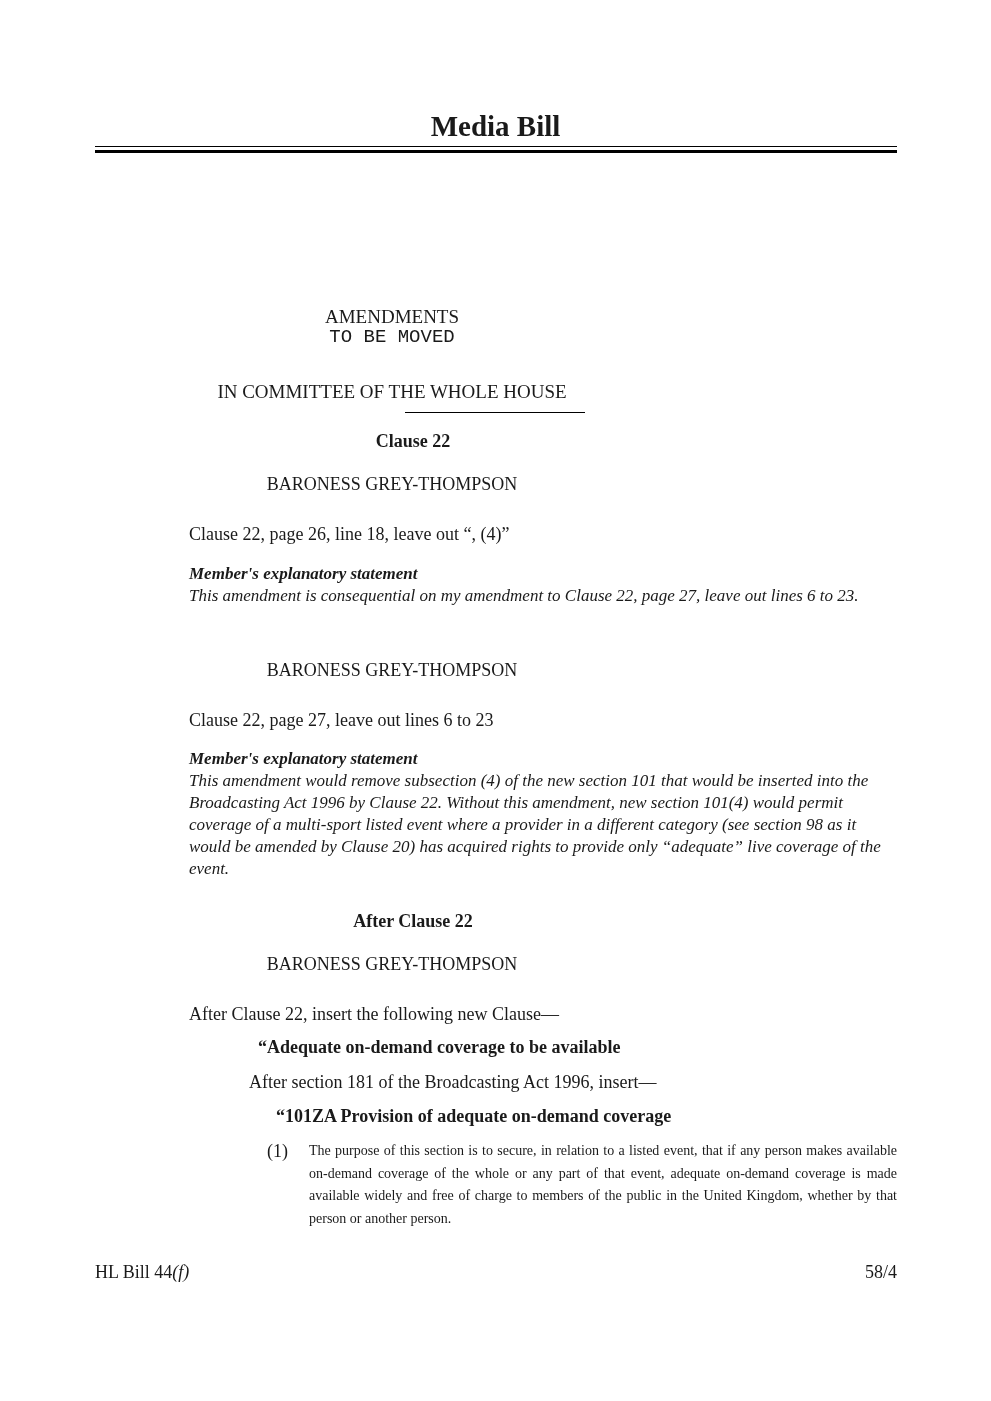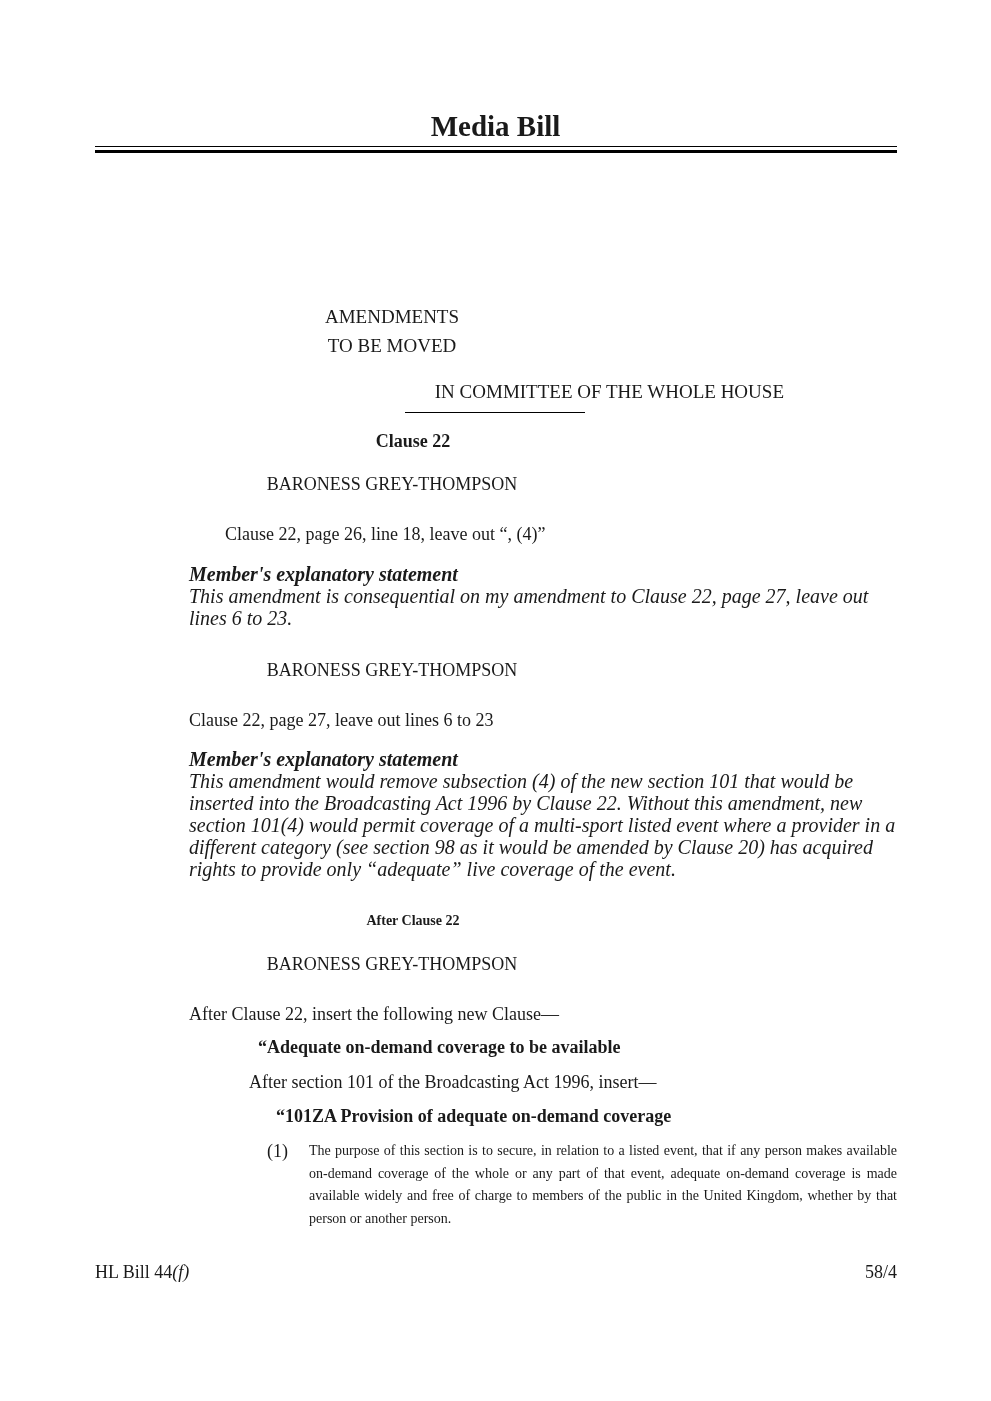--- a/index.html
+++ b/index.html
@@ -11,58 +11,58 @@
     .title {
       left: 0; width: 991px; top: 106px; text-align: center;
       font-size: 29px; font-weight: bold; line-height: 40px;
     }
     .rule1 { left: 95px; width: 802px; top: 146px; height: 0; border-top: 1.5px solid #000; }
     .rule2 { left: 95px; width: 802px; top: 150px; height: 0; border-top: 3px solid #000; }
     .center { left: 0; width: 784px; text-align: center; font-size: 19px; line-height: 24px; }
     .small-rule { left: 405px; width: 180px; top: 412px; height: 0; border-top: 1px solid #000; }
     .bold { font-weight: bold; padding-left: 21px; }
     .body-text { font-size: 18px; line-height: 22px; }
-    .stmt { left: 189px; width: 712px; font-size: 20px; line-height: 22px; font-style: italic; }
+    .stmt { left: 189px; width: 712px; font-size: 17px; line-height: 22px; font-style: italic; }
     .stmt-head { font-weight: bold; font-style: italic; }
     .para1 { left: 309px; width: 588px; font-size: 14px; line-height: 22.5px; text-align: justify; }
     .para1-num { left: 267px; font-size: 18px; line-height: 22.5px; }
     .footer { font-size: 18px; line-height: 22px; }
   </style>
 </head>
 <body>
 
 <div class="abs title">Media Bill</div>
 <div class="abs rule1"></div>
 <div class="abs rule2"></div>
 
 <div class="abs center" style="top:305px;">AMENDMENTS</div>
-<div class="abs center" style="top:334px;">TO BE MOVED</div>
-<div class="abs center" style="top:380px;text-align:right;">IN COMMITTEE OF THE WHOLE HOUSE</div>
+<div class="abs center" style="top:325px;font-family:Liberation Mono, monospace;">TO BE MOVED</div>
+<div class="abs center" style="top:380px;">IN COMMITTEE OF THE WHOLE HOUSE</div>
 <div class="abs small-rule"></div>
 
 <div class="abs center bold" style="top:429px; font-size:18px;">Clause 22</div>
 
 <div class="abs center" style="top:472px; font-size:18px;">BARONESS GREY-THOMPSON</div>
-<div class="abs body-text" style="left:189px; top:523px;margin-left:36px;">Clause 22, page 26, line 18, leave out “, (4)”</div>
+<div class="abs body-text" style="left:189px; top:523px;">Clause 22, page 26, line 18, leave out “, (4)”</div>
 <div class="abs stmt" style="top:563px;">
   <div class="stmt-head">Member's explanatory statement</div>
   <div>This amendment is consequential on my amendment to Clause 22, page 27, leave out lines 6 to 23.</div>
 </div>
 
 <div class="abs center" style="top:658px; font-size:18px;">BARONESS GREY-THOMPSON</div>
 <div class="abs body-text" style="left:189px; top:709px;">Clause 22, page 27, leave out lines 6 to 23</div>
 <div class="abs stmt" style="top:748px;">
   <div class="stmt-head">Member's explanatory statement</div>
   <div>This amendment would remove subsection (4) of the new section 101 that would be inserted into the Broadcasting Act 1996 by Clause 22. Without this amendment, new section 101(4) would permit coverage of a multi-sport listed event where a provider in a different category (see section 98 as it would be amended by Clause 20) has acquired rights to provide only “adequate” live coverage of the event.</div>
 </div>
 
-<div class="abs center bold" style="top:909px; font-size:14px;">After Clause 22</div>
+<div class="abs center bold" style="top:909px; font-size:18px;">After Clause 22</div>
 <div class="abs center" style="top:952px; font-size:18px;">BARONESS GREY-THOMPSON</div>
 <div class="abs body-text" style="left:189px; top:1003px;">After Clause 22, insert the following new Clause—</div>
 <div class="abs body-text bold" style="left:237px; top:1036px;">“Adequate on-demand coverage to be available</div>
-<div class="abs body-text" style="left:249px; top:1071px;">After section 101 of the Broadcasting Act 1996, insert—</div>
+<div class="abs body-text" style="left:249px; top:1071px;">After section 181 of the Broadcasting Act 1996, insert—</div>
 <div class="abs body-text bold" style="left:249px; top:1105px;margin-left:6px;">“101ZA Provision of adequate on-demand coverage</div>
 
 <div class="abs para1-num" style="top:1140px;">(1)</div>
 <div class="abs para1" style="top:1140px;">The purpose of this section is to secure, in relation to a listed event, that if any person makes available on-demand coverage of the whole or any part of that event, adequate on-demand coverage is made available widely and free of charge to members of the public in the United Kingdom, whether by that person or another person.</div>
 
 <div class="abs footer" style="left:95px; top:1261px;text-align:center;"><span>HL Bill 44</span><i>(f)</i></div>
 <div class="abs footer" style="right:94px; top:1261px; text-align:left;">58/4</div>
 
 </body></html>

